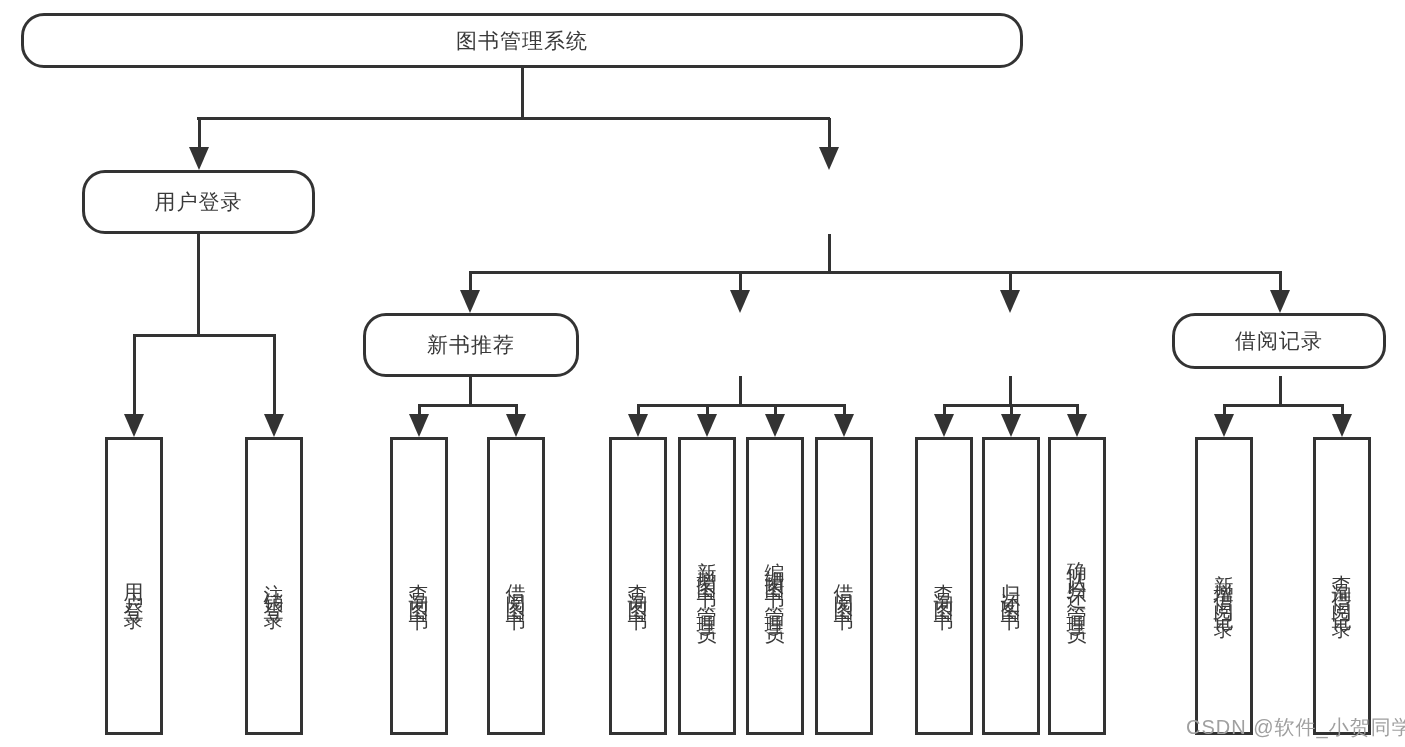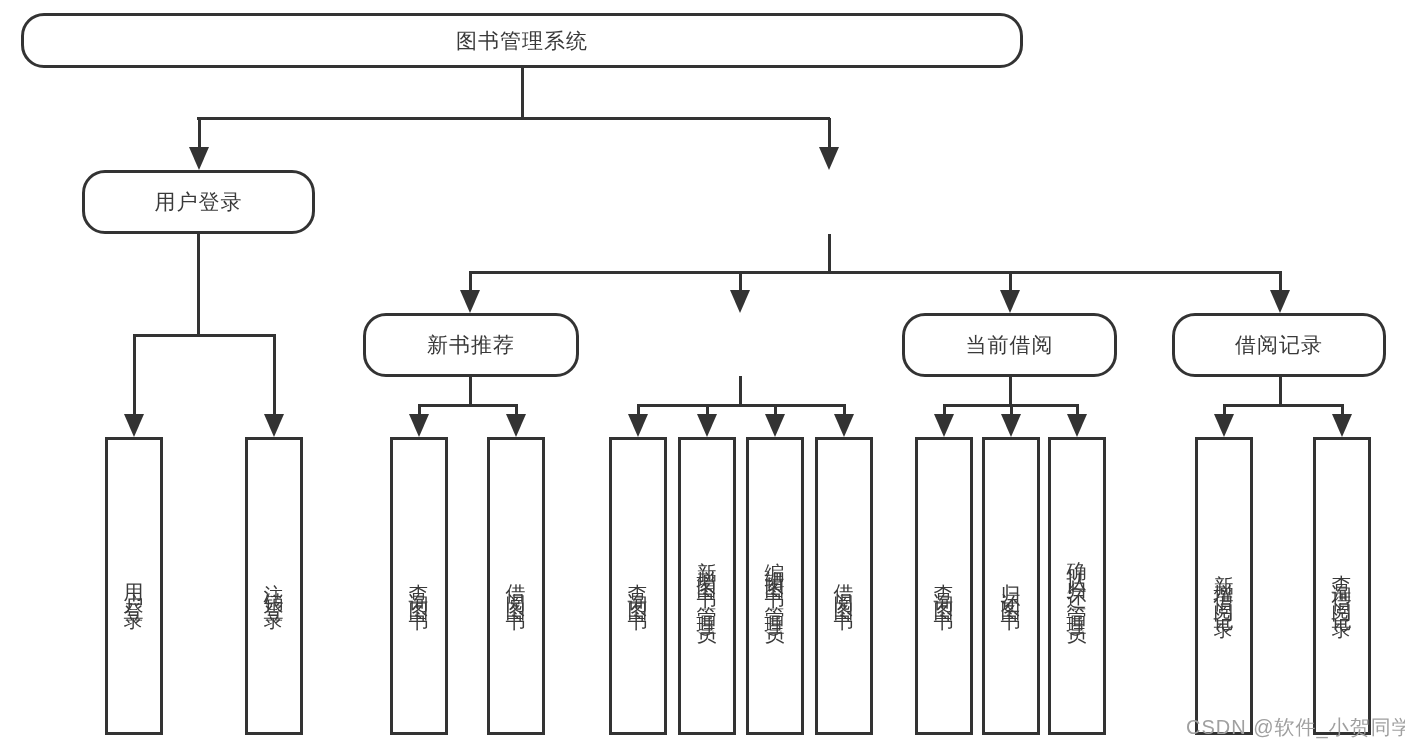--- a/index.html
+++ b/index.html
@@ -113,24 +113,21 @@
     <span>图书管理系统</span>
   </div>
 
   <div class="box h" style="left:82px;top:170px;width:233px;height:64px">
     <span>用户登录</span>
   </div>
 
   <div class="box h" style="left:363px;top:313px;width:216px;height:64px">
     <span>新书推荐</span>
   </div>
-  <div class="box h" style="left:902px;top:313px;width:215px;height:64px">
-    <span>当前借阅</span>
-  </div>
-  <div class="box h" style="left:1172px;top:313px;width:214px;height:64px">
+  <div class="box h" style="left:1172px;top:313px;width:214px;height:56px">
     <span>借阅记录</span>
   </div>
 
   <div class="box v" style="left:105px;top:437px;width:58px;height:298px">
     <span>用户登录</span>
   </div>
   <div class="box v" style="left:245px;top:437px;width:58px;height:298px">
     <span>注销登录</span>
   </div>
 

